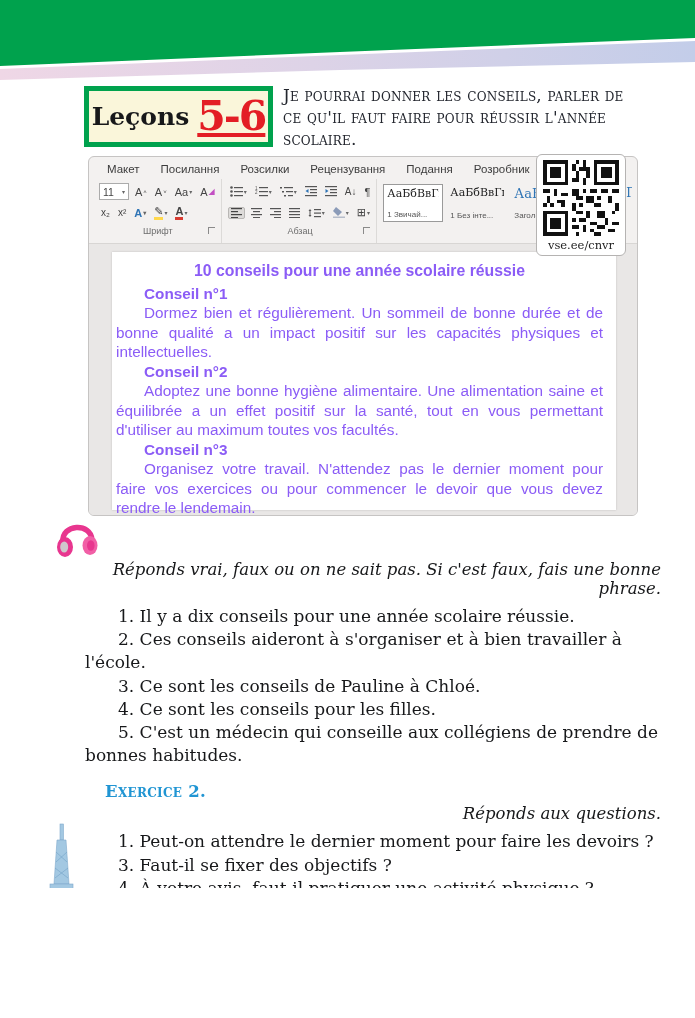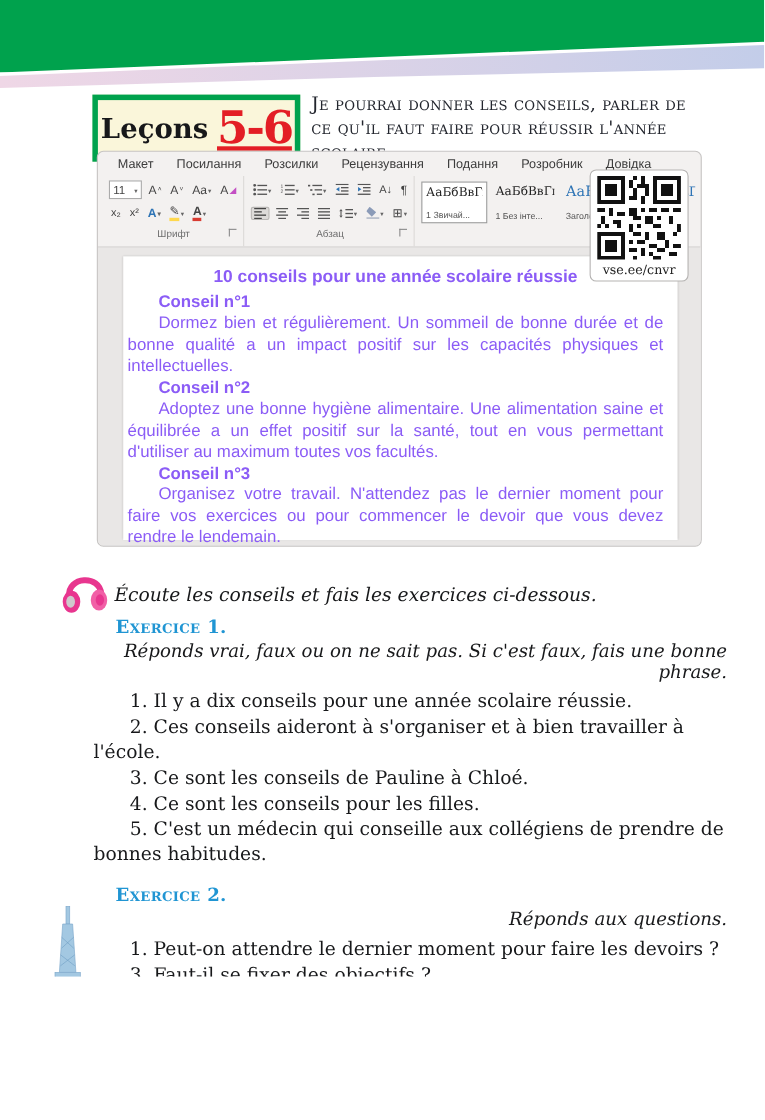--- a/index.html
+++ b/index.html
@@ -30,21 +30,21 @@
   .badge .lbl { font-size:25px; font-weight:bold; color:#17181a; }
   .badge .num { font-size:41px; font-weight:bold; color:#e31e25; letter-spacing:-2px; line-height:1;text-decoration:underline; }
   
   .objective {
     position:absolute; left:283px; top:84px; width:352px; z-index:2;
     font-family:"DejaVu Serif", serif; font-variant:small-caps;
     font-size:17px; line-height:22px; color:#23262e; letter-spacing:.2px;
   }
   
   .word {
-    position:absolute; left:88px; top:137px; width:550px; height:360px; z-index:2;
+    position:absolute; left:88px; top:156px; width:550px; height:360px; z-index:2;
     background:#f3f1f0; border:1px solid #c6c4c3; border-radius:6px; overflow:hidden;
     font-family:"Liberation Sans", sans-serif; color:#404040;
   }
   .menurow { display:flex; gap:21px; padding:6px 0 4px 18px; font-size:11.5px; color:#3c3c3c; }
   .menurow span { cursor:default; }
   .ribbon { display:flex; height:64px; padding:0 4px; }
   .rgroup { display:flex; flex-direction:column; padding:2px 4px 0 6px; border-right:1px solid #dcdad8; }
   .rrow { display:flex; align-items:center; gap:4px; height:21px; font-size:11px; color:#444; }
   .rlabel { height:16px; display:flex; align-items:center; justify-content:center; gap:4px;
             font-size:9px; color:#6d6d6d; position:relative; }
@@ -405,24 +405,22 @@
 
   <div class="listen-icon">
     <svg width="42" height="46" viewBox="0 0 42 46">
       <path d="M7 28 C5 10, 35 8, 36 26" stroke="#e8368f" stroke-width="5.5" fill="none" stroke-linecap="round"></path>
       <ellipse cx="9" cy="33" rx="8" ry="10" fill="#e8368f"></ellipse>
       <ellipse cx="8.2" cy="33" rx="4" ry="5.5" fill="#cfc9cc"></ellipse>
       <ellipse cx="34" cy="31.5" rx="7.5" ry="9.5" fill="#f15fa6"></ellipse>
       <ellipse cx="34.8" cy="31.5" rx="3.8" ry="5.2" fill="#e8368f"></ellipse>
     </svg>
   </div>
-  <div class="listen-text">Écoute les conseils et fais les exercices ci-dessous.</div>
 
   <div class="content">
-    <div class="ex-title">Exercice 1.</div>
     <div class="instr">Réponds vrai, faux ou on ne sait pas. Si c'est faux, fais une bonne phrase.</div>
     <p class="item">1. Il y a dix conseils pour une année scolaire réussie.</p>
     <p class="item">2. Ces conseils aideront à s'organiser et à bien travailler à l'école.</p>
     <p class="item">3. Ce sont les conseils de Pauline à Chloé.</p>
     <p class="item">4. Ce sont les conseils pour les filles.</p>
     <p class="item">5. C'est un médecin qui conseille aux collégiens de prendre de bonnes habitudes.</p>
 
     <div class="ex-title exgap">Exercice 2.</div>
     <div class="instr">Réponds aux questions.</div>
     <p class="item">1. Peut-on attendre le dernier moment pour faire les devoirs ?</p>

